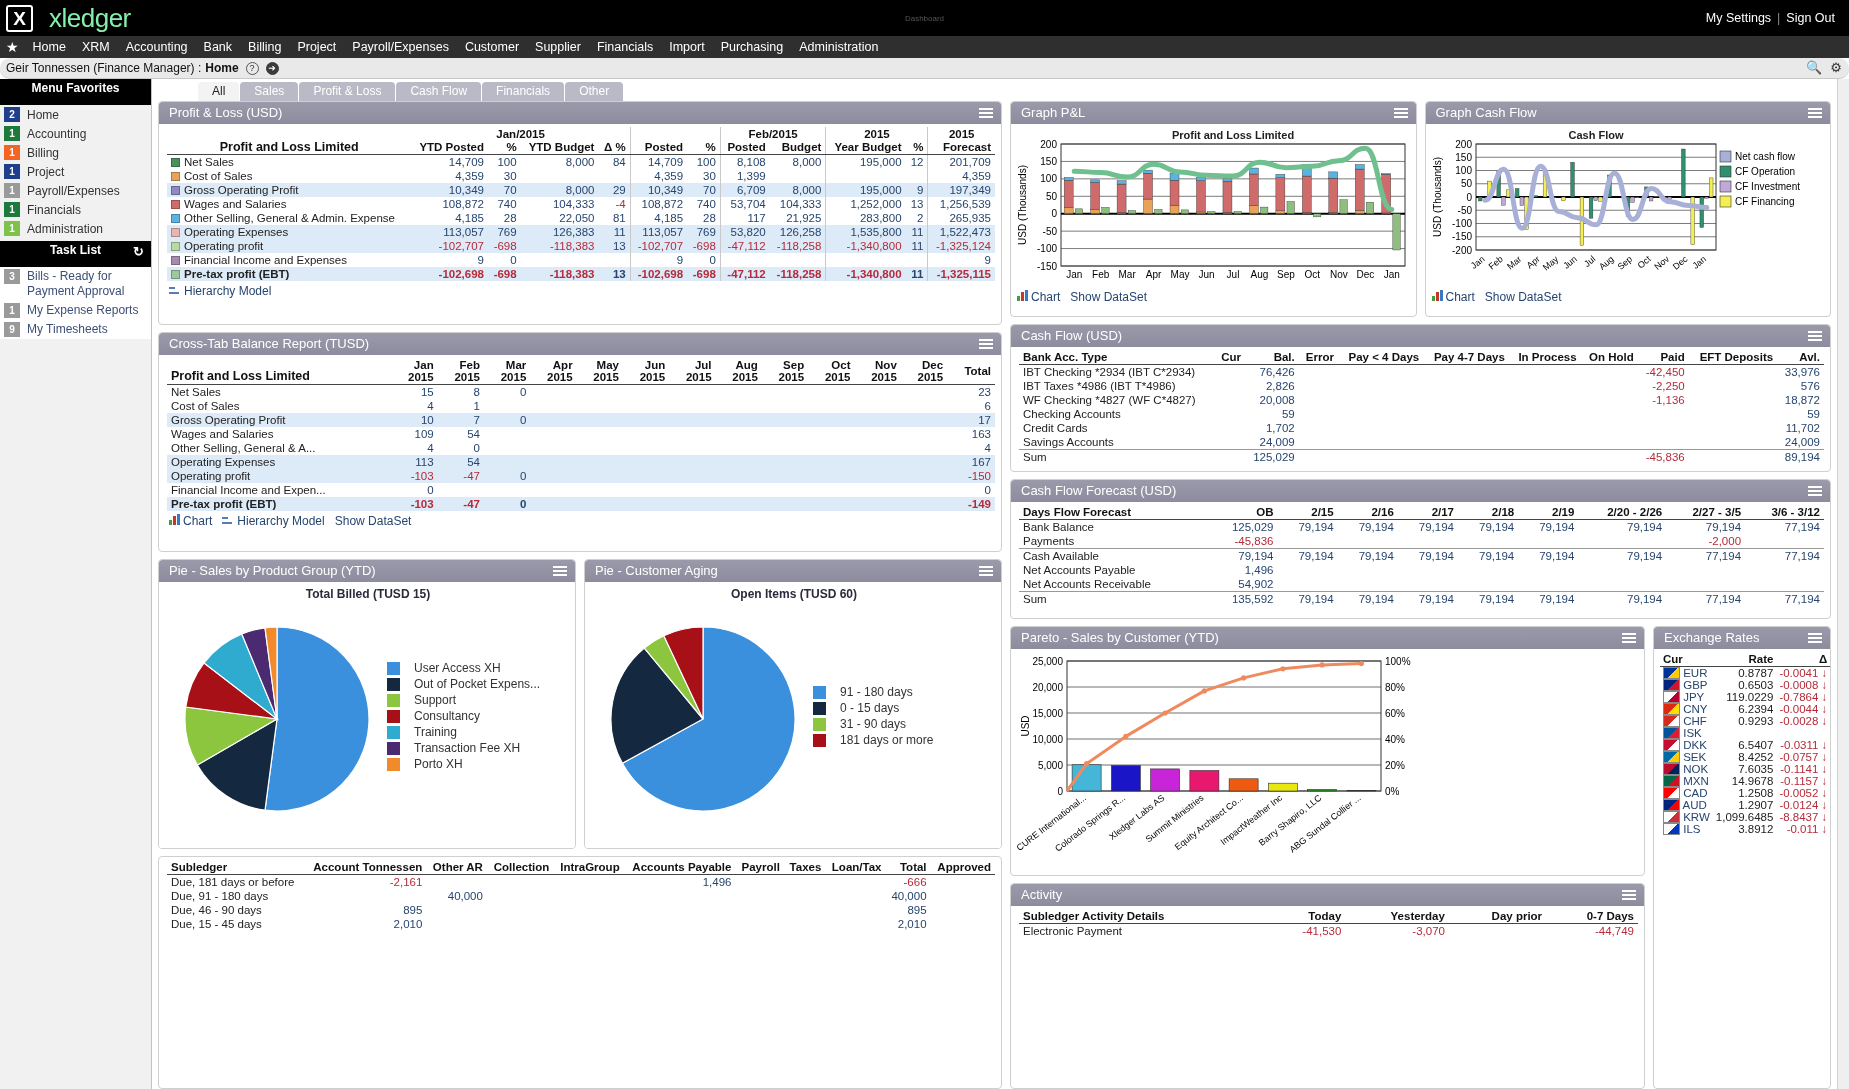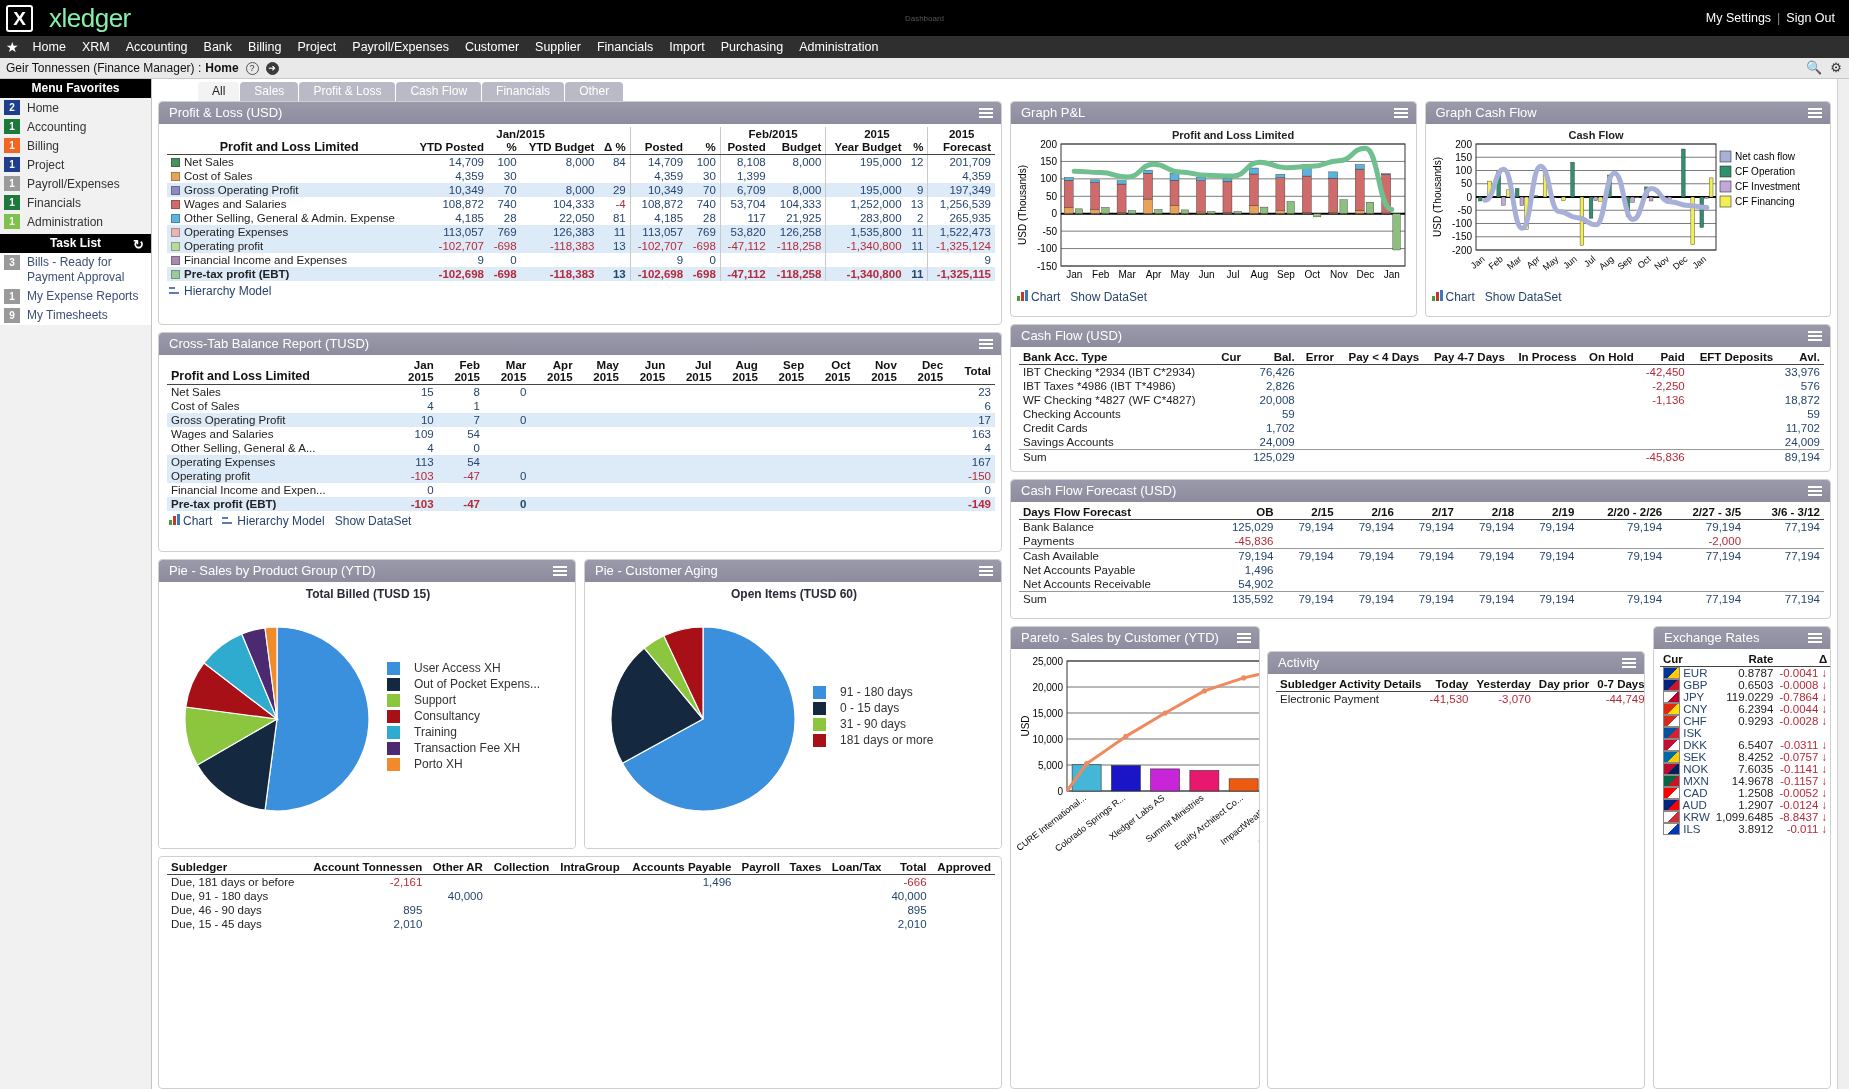--- a/index.html
+++ b/index.html
@@ -40,37 +40,38 @@
     display:flex; align-items:center; gap:0px; padding-left:4px;
     font-size: 12.5px;
   }
   #menubar .mi { padding: 0 8px; color:#fff; white-space:nowrap; cursor:default; }
   .star { color:#fff; font-size:14px; padding:0 6px 0 2px; }
 
   #crumbbar {
     height: 21px; background:#e9e9ea; border-bottom:1px solid #c8c8c8;
     display:flex; align-items:center; padding-left:6px; font-size:12px; color:#111;
     position:relative;
+    border-radius:10px;
   }
   #crumbbar b { margin-left:4px; }
   .circ-icon {
     width:13px; height:13px; border:1px solid #555; border-radius:50%;
     display:inline-flex; align-items:center; justify-content:center;
     font-size:9px; margin-left:7px; color:#333; line-height:1;
   }
   .circ-icon.dark { background:#3b3b3b; color:#fff; border-color:#3b3b3b; }
 
   
   #body { display:flex; height: calc(1089px - 36px - 22px - 21px); }
 
   
   #sidebar { width: 152px; flex: 0 0 152px; background:#f1f1f2; border-right:1px solid #c2c2c2; }
   .side-head {
     background:#000; color:#fff; text-align:center; font-weight:bold;
-    font-size:12px; height:19px; line-height:19px; position:relative;
+    font-size:12px; height:26px; line-height:19px; position:relative;
   }
   .side-head .refresh { position:absolute; right:7px; top:1px; font-size:13px; }
   .side-item { display:flex; align-items:center; padding:2px 4px; gap:7px; font-size:12px; }
   .badge {
     width:16px; height:15px; color:#fff; font-size:10px; font-weight:bold;
     display:flex; align-items:center; justify-content:center; flex:0 0 16px;
   }
   .side-item .lbl { color:#333; }
   .task-item { display:flex; align-items:flex-start; padding:2px 4px; gap:7px; font-size:12px; }
   .task-item .lbl { color:#3c4f76; line-height:1.25; }
@@ -1219,21 +1220,21 @@
                     <td>79,194</td>
                     <td>77,194</td>
                     <td>77,194</td>
                   </tr>
                 </tbody>
             </table>
           </div>
         </div>
 
         <div class="rowsplit" style="flex:1; min-height:0;">
-          <div style="flex:1; min-width:0; display:flex; flex-direction:row; gap:7px;">
+          <div style="flex:1; min-width:0; display:flex; flex-direction:column; gap:7px;">
             <div class="panel" style="flex:0 0 250px;">
               <div class="panel-head">
                 <span>Pareto - Sales by Customer (YTD)</span>
                 <span class="hamburger">
                     <i></i>
                     <i></i>
                     <i></i>
                   </span>
               </div>
               <div class="panel-body" style="padding:2px 4px;">
@@ -1279,21 +1280,21 @@
                     <text x="110.875" y="148" font-size="9" fill="#000" text-anchor="end" transform="rotate(-38 110.875 148)">Colorado Springs R...</text>
                     <text x="150.125" y="148" font-size="9" fill="#000" text-anchor="end" transform="rotate(-38 150.125 148)">Xledger Labs AS</text>
                     <text x="189.375" y="148" font-size="9" fill="#000" text-anchor="end" transform="rotate(-38 189.375 148)">Summit Ministries</text>
                     <text x="228.625" y="148" font-size="9" fill="#000" text-anchor="end" transform="rotate(-38 228.625 148)">Equity Architect Co...</text>
                     <text x="267.875" y="148" font-size="9" fill="#000" text-anchor="end" transform="rotate(-38 267.875 148)">ImpactWeather Inc</text>
                     <text x="307.125" y="148" font-size="9" fill="#000" text-anchor="end" transform="rotate(-38 307.125 148)">Barry Shapiro, LLC</text>
                     <text x="346.375" y="148" font-size="9" fill="#000" text-anchor="end" transform="rotate(-38 346.375 148)">ABG Sundal Collier ...</text>
                   </svg>
               </div>
             </div>
-            <div class="panel" style="flex:1; min-height:0;margin-top:25px;">
+            <div class="panel" style="flex:1; min-height:0;">
               <div class="panel-head">
                 <span>Activity</span>
                 <span class="hamburger">
                     <i></i>
                     <i></i>
                     <i></i>
                   </span>
               </div>
               <div class="panel-body">
                 <table class="grid">

